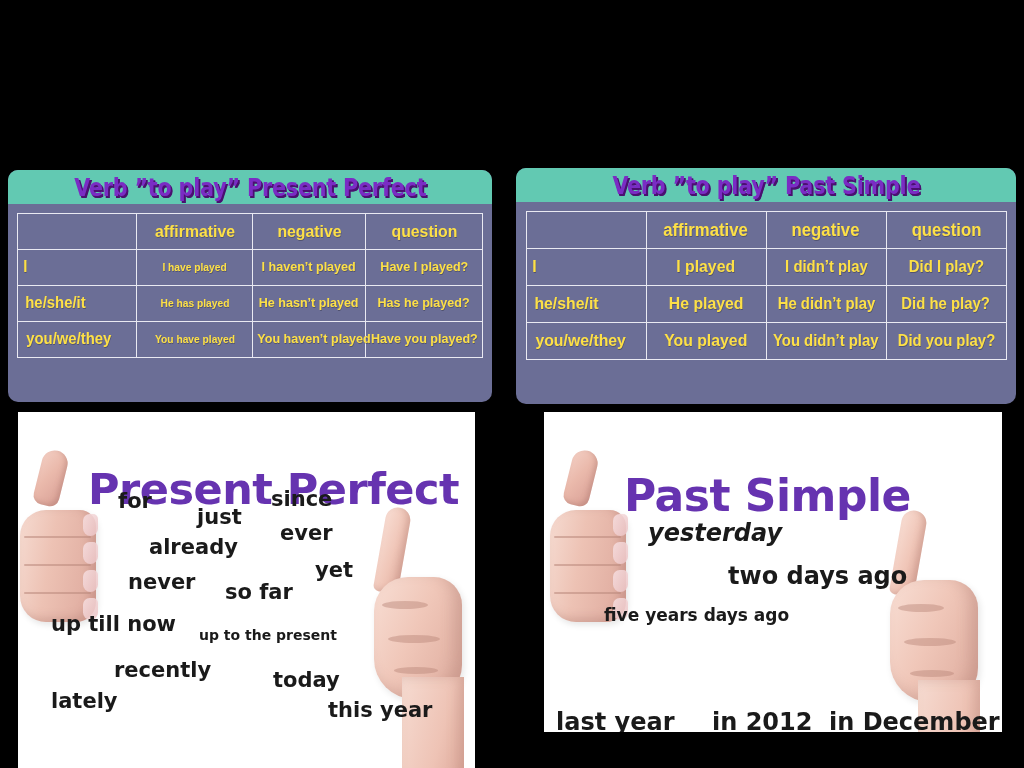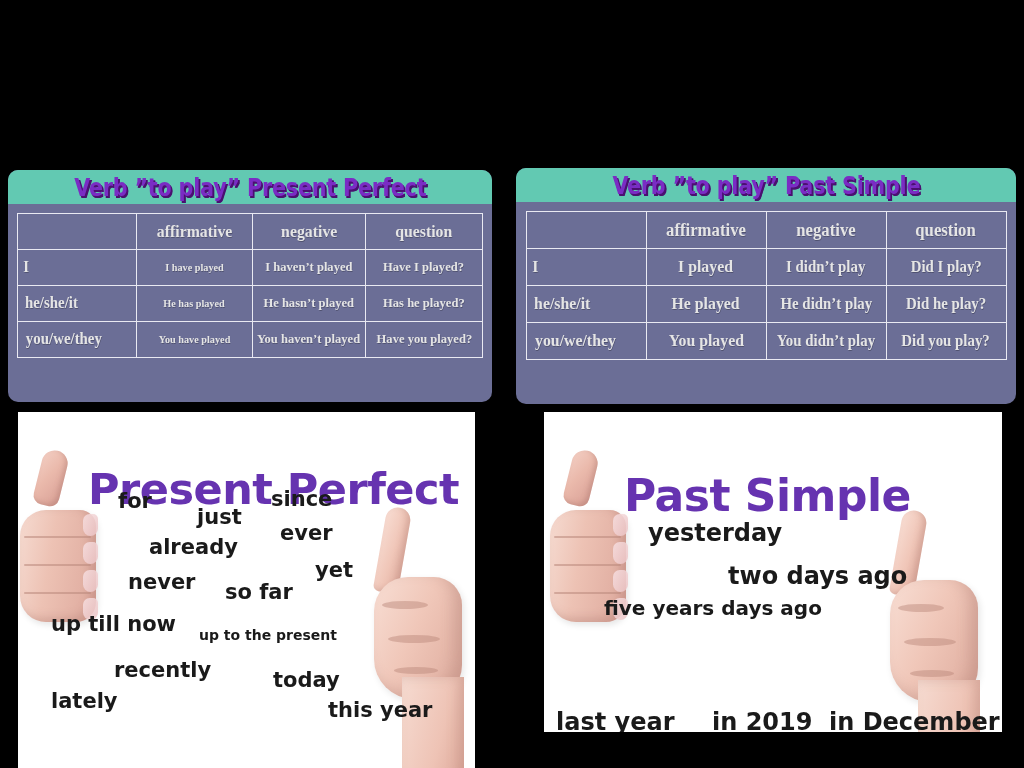--- a/index.html
+++ b/index.html
@@ -36,27 +36,27 @@
     line-height:1;
   }
 
   table.conj{
     border-collapse:collapse;
     margin:9px auto 0 auto;
     table-layout:fixed;
   }
   table.conj td, table.conj th{
     border:1px solid #e9e9f2;
-    color:#e5e5e5;
+    color:#fde047;
     font-weight:bold;
     text-align:center;
     vertical-align:middle;
     padding:0;
     line-height:1.05;
-    font-family:Liberation Serif, serif;
+    font-family:Liberation Sans, sans-serif;
     text-shadow:0.5px 0.5px 0 rgba(0,0,0,.25);
     margin-left:6px;
   }
   table.conj .rowhead{
     text-align:left;
     padding-left:5px;
     transform:none;
   }
   .cellspan{display:inline-block;transform:scaleX(.93);white-space:nowrap;}
 
@@ -325,21 +325,21 @@
       <div class="point-fist" style="left:8px;top:70px;">
         <div class="crease" style="left:8px;top:24px;width:46px;height:8px;"></div>
         <div class="crease" style="left:14px;top:58px;width:52px;height:8px;"></div>
         <div class="crease" style="left:20px;top:90px;width:44px;height:7px;"></div>
       </div>
       <div class="point-wrist" style="left:36px;top:170px;"></div>
     </div>
 
     <h1 class="poster-title">Past Simple</h1>
 
-    <span class="kw" style="left:104px;top:109px;font-size:24px;">yesterday</span>
+    <span class="kw" style="left:104px;top:109px;font-size:24px;font-style:italic;">yesterday</span>
     <span class="kw" style="left:184px;top:152px;font-size:24px;">two days ago</span>
-    <span class="kw" style="left:60px;top:186px;font-size:20px;">five years days ago</span>
+    <span class="kw" style="left:60px;top:195px;font-size:17px;">five years days ago</span>
     <span class="kw" style="left:12px;top:298px;font-size:24px;">last year</span>
-    <span class="kw" style="left:168px;top:298px;font-size:24px;">in 2019</span>
+    <span class="kw" style="left:168px;top:298px;font-size:24px;">in 2012</span>
     <span class="kw" style="left:285px;top:298px;font-size:24px;">in December</span>
   </div>
 
 </div>
 
 </body></html>

